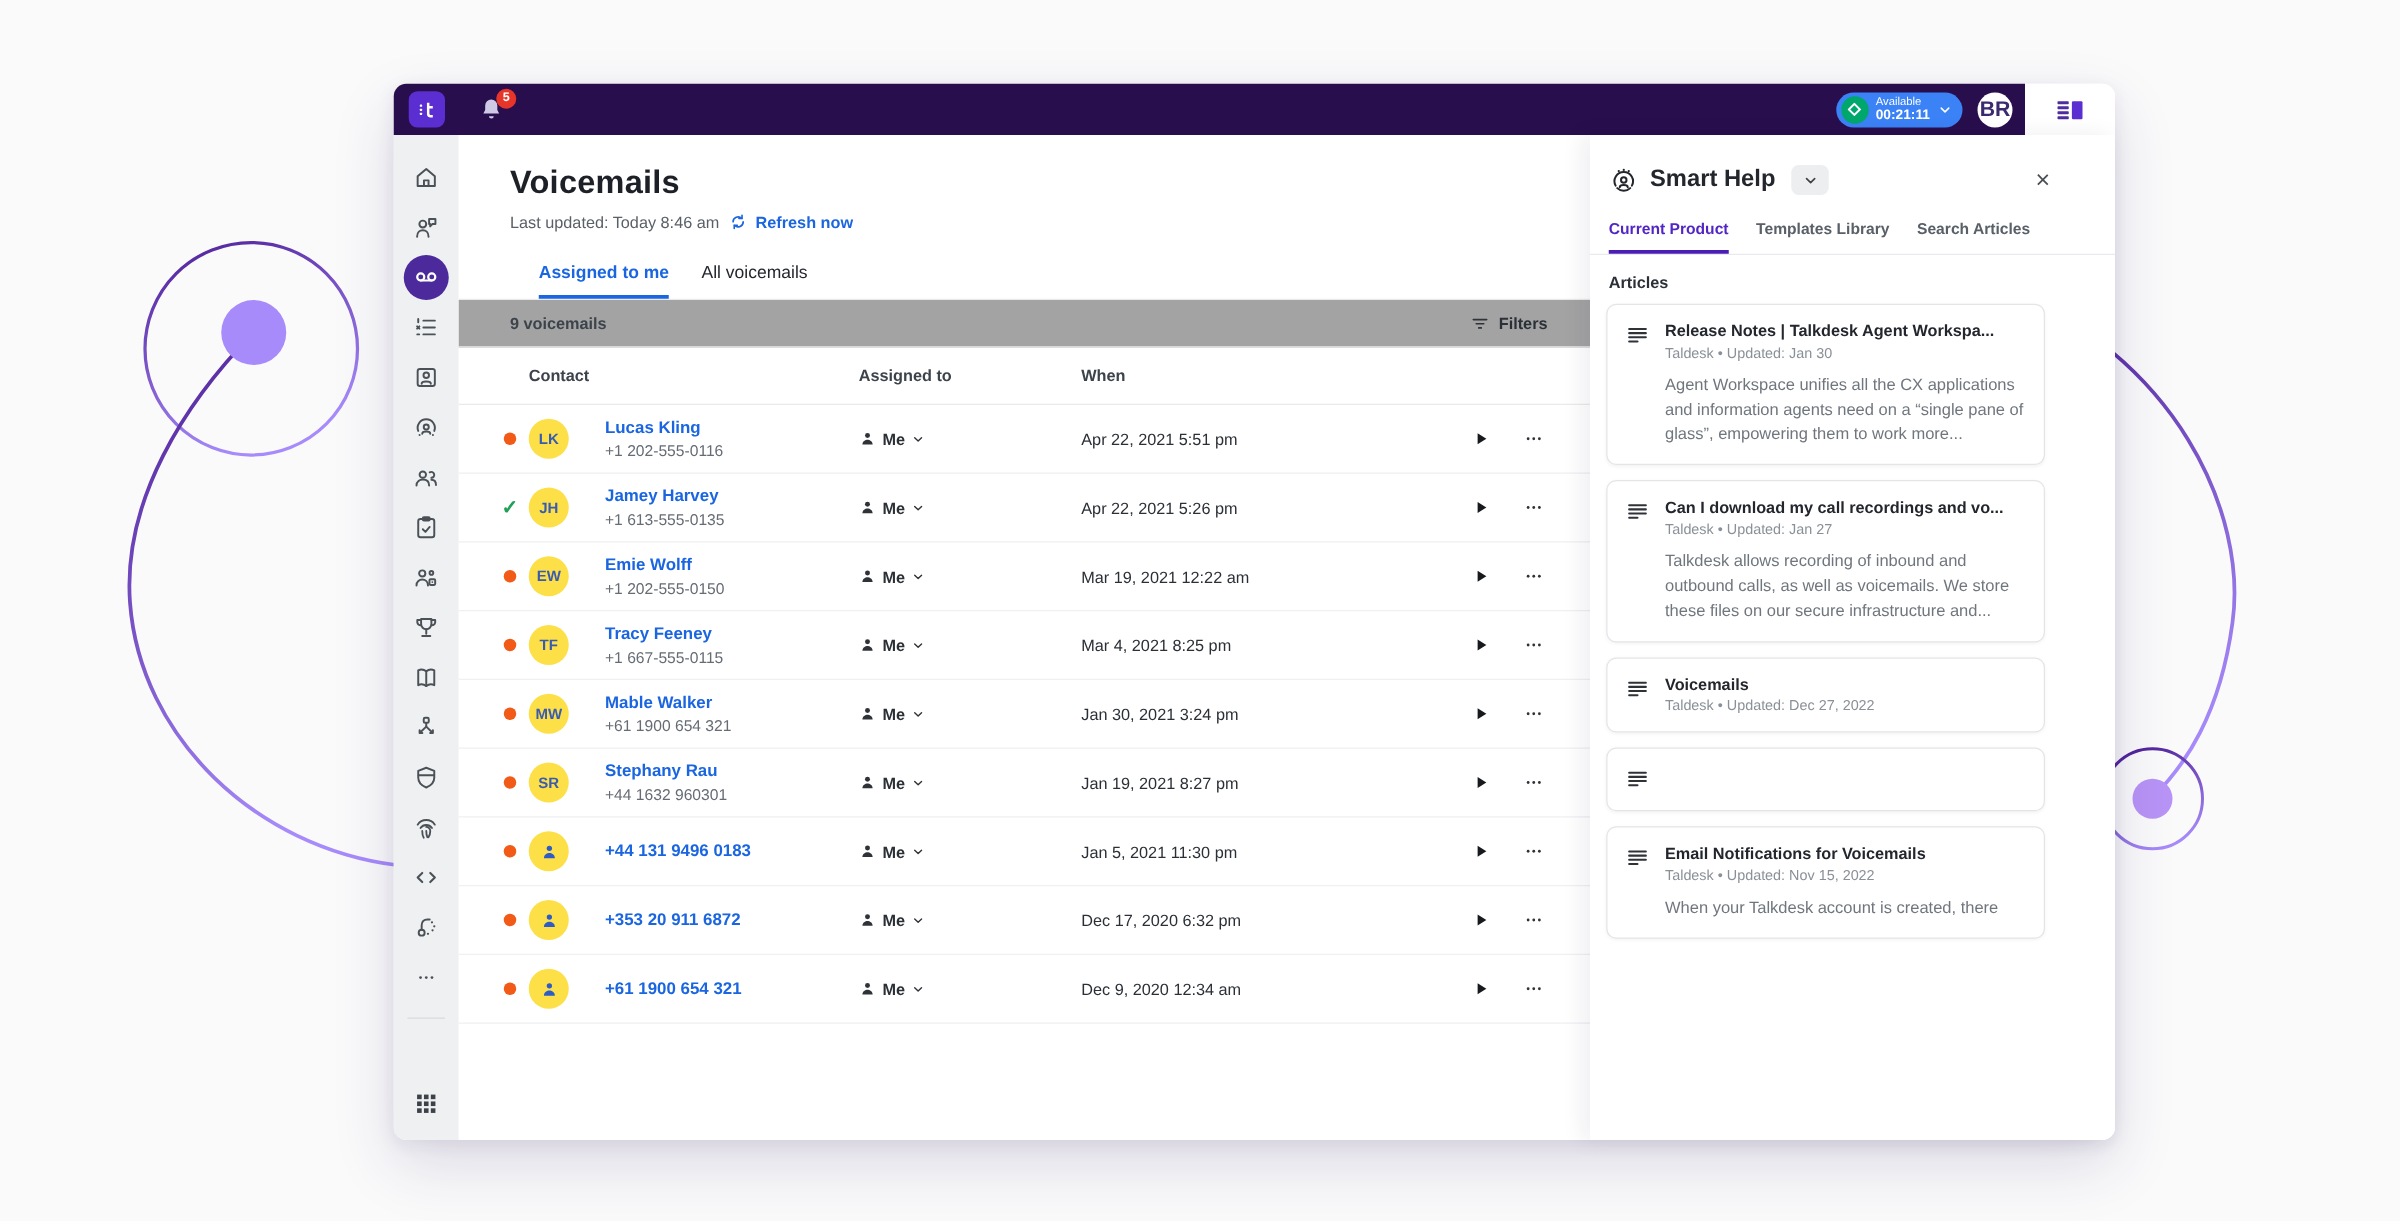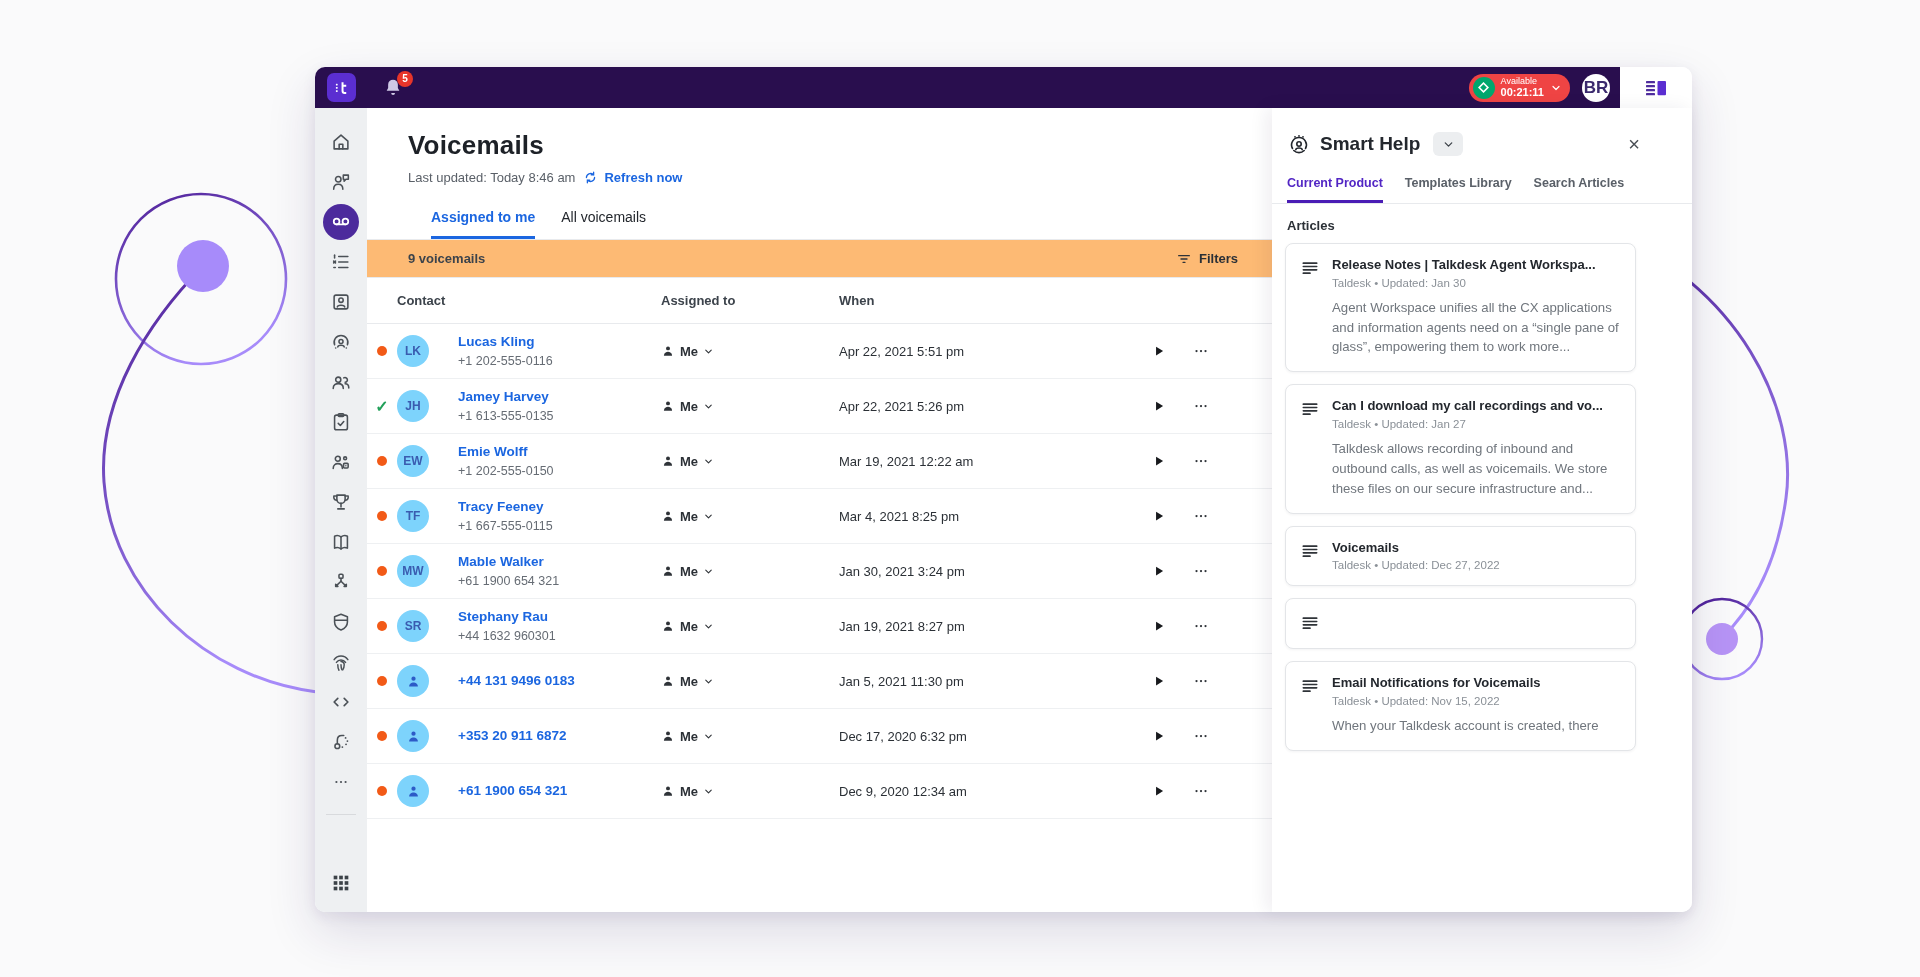--- a/index.html
+++ b/index.html
@@ -25,21 +25,21 @@
     display:flex; align-items:center; justify-content:center; margin-left:2px;
   }
   .bell-wrap { position:relative; margin-left:26px; width:24px; height:24px; }
   .badge {
     position:absolute; top:-5px; right:-7px; min-width:16px; height:16px; border-radius:8px;
     background:#e8352a; color:#fff; font-size:10px; font-weight:bold;
     display:flex; align-items:center; justify-content:center; padding:0 4px;
   }
   .topbar-right { margin-left:auto; display:flex; align-items:center; gap:12px; }
   .avail-pill {
-    display:flex; align-items:center; gap:6px; background:#ef4444; border-radius:16px;
+    display:flex; align-items:center; gap:6px; background:#3b82f6; border-radius:16px;
     padding:3px 8px 3px 4px; cursor:pointer;
   }
   .avail-dot { width:22px; height:22px; border-radius:50%; background:#00a76d; display:flex; align-items:center; justify-content:center; }
   .avail-text { color:#fff; line-height:1.1; text-align:left; }
   .avail-text .st { font-size:9px; }
   .avail-text .tm { font-size:11px; font-weight:bold; }
   .avatar-br {
     width:28px; height:28px; border-radius:50%; background:#fff; color:#3b2a6e;
     font-size:17px; font-weight:bold; display:flex; align-items:center; justify-content:center;
   }
@@ -65,35 +65,35 @@
   .main-head { padding:22px 0 0 41px; }
   .page-title { font-size:26px; font-weight:bold; color:#1d2127; letter-spacing:.2px; }
   .updated-line { display:flex; align-items:center; gap:8px; margin-top:9px; font-size:13px; color:#5a6068; }
   .refresh-link { color:#1b66e0; font-weight:bold; font-size:13px; cursor:pointer; display:flex; align-items:center; gap:6px; }
 
   .tabs-row { display:flex; gap:26px; padding-left:64px; margin-top:24px; border-bottom:1px solid #e8eaed; }
   .tab { font-size:14px; padding-bottom:11px; cursor:pointer; color:#2b3036; font-weight:bold; }
   .tab.active { color:#1b66e0; border-bottom:3px solid #1b66e0; }
 
   .count-bar {
-    height:38px; background:#fdba74; border-bottom:1px solid #e8eaed;
+    height:38px; background:#a3a3a3; border-bottom:1px solid #e8eaed;
     display:flex; align-items:center; padding:0 34px 0 41px; justify-content:space-between;
   }
   .count-label { font-size:13px; font-weight:bold; color:#3c434b; }
   .filters-btn { display:flex; align-items:center; gap:7px; font-size:13px; font-weight:bold; color:#2b3036; cursor:pointer; }
 
-  .vm-grid { display:grid; grid-template-columns:30px 46px 218px 178px 300px 40px 44px; align-items:center; }
+  .vm-grid { display:grid; grid-template-columns:30px 46px 218px 178px 300px 40px 44px; align-items:center; padding-left:26px; }
   .vm-header { height:46px; border-bottom:1px solid #e8eaed; }
   .col-h { font-size:13px; font-weight:bold; color:#3c434b; }
   .vm-row { height:55px; border-bottom:1px solid #eef0f2; cursor:pointer; }
   .status-cell { display:flex; justify-content:center; }
   .dot-new { width:10px; height:10px; border-radius:50%; background:#f25a17; }
   .check-done { color:#22a05a; font-size:16px; font-weight:bold; }
   .row-avatar {
-    width:32px; height:32px; border-radius:50%; background:#7dd3fc;
+    width:32px; height:32px; border-radius:50%; background:#fde047;
     display:flex; align-items:center; justify-content:center;
     color:#3a5cb0; font-size:12px; font-weight:bold;
   }
   .contact-cell { padding-left:15px; }
   .contact-name { color:#1b66e0; font-size:13.5px; font-weight:bold; cursor:pointer; line-height:1.2; }
   .contact-phone { color:#666c74; font-size:12.5px; margin-top:3px; }
   .assigned-cell { display:flex; align-items:center; gap:5px; font-size:13px; color:#2b3036; font-weight:bold; cursor:pointer; }
   .when-cell { font-size:13px; color:#2b3036; }
   .play-btn, .more-btn { display:flex; align-items:center; justify-content:center; cursor:pointer; }
 

